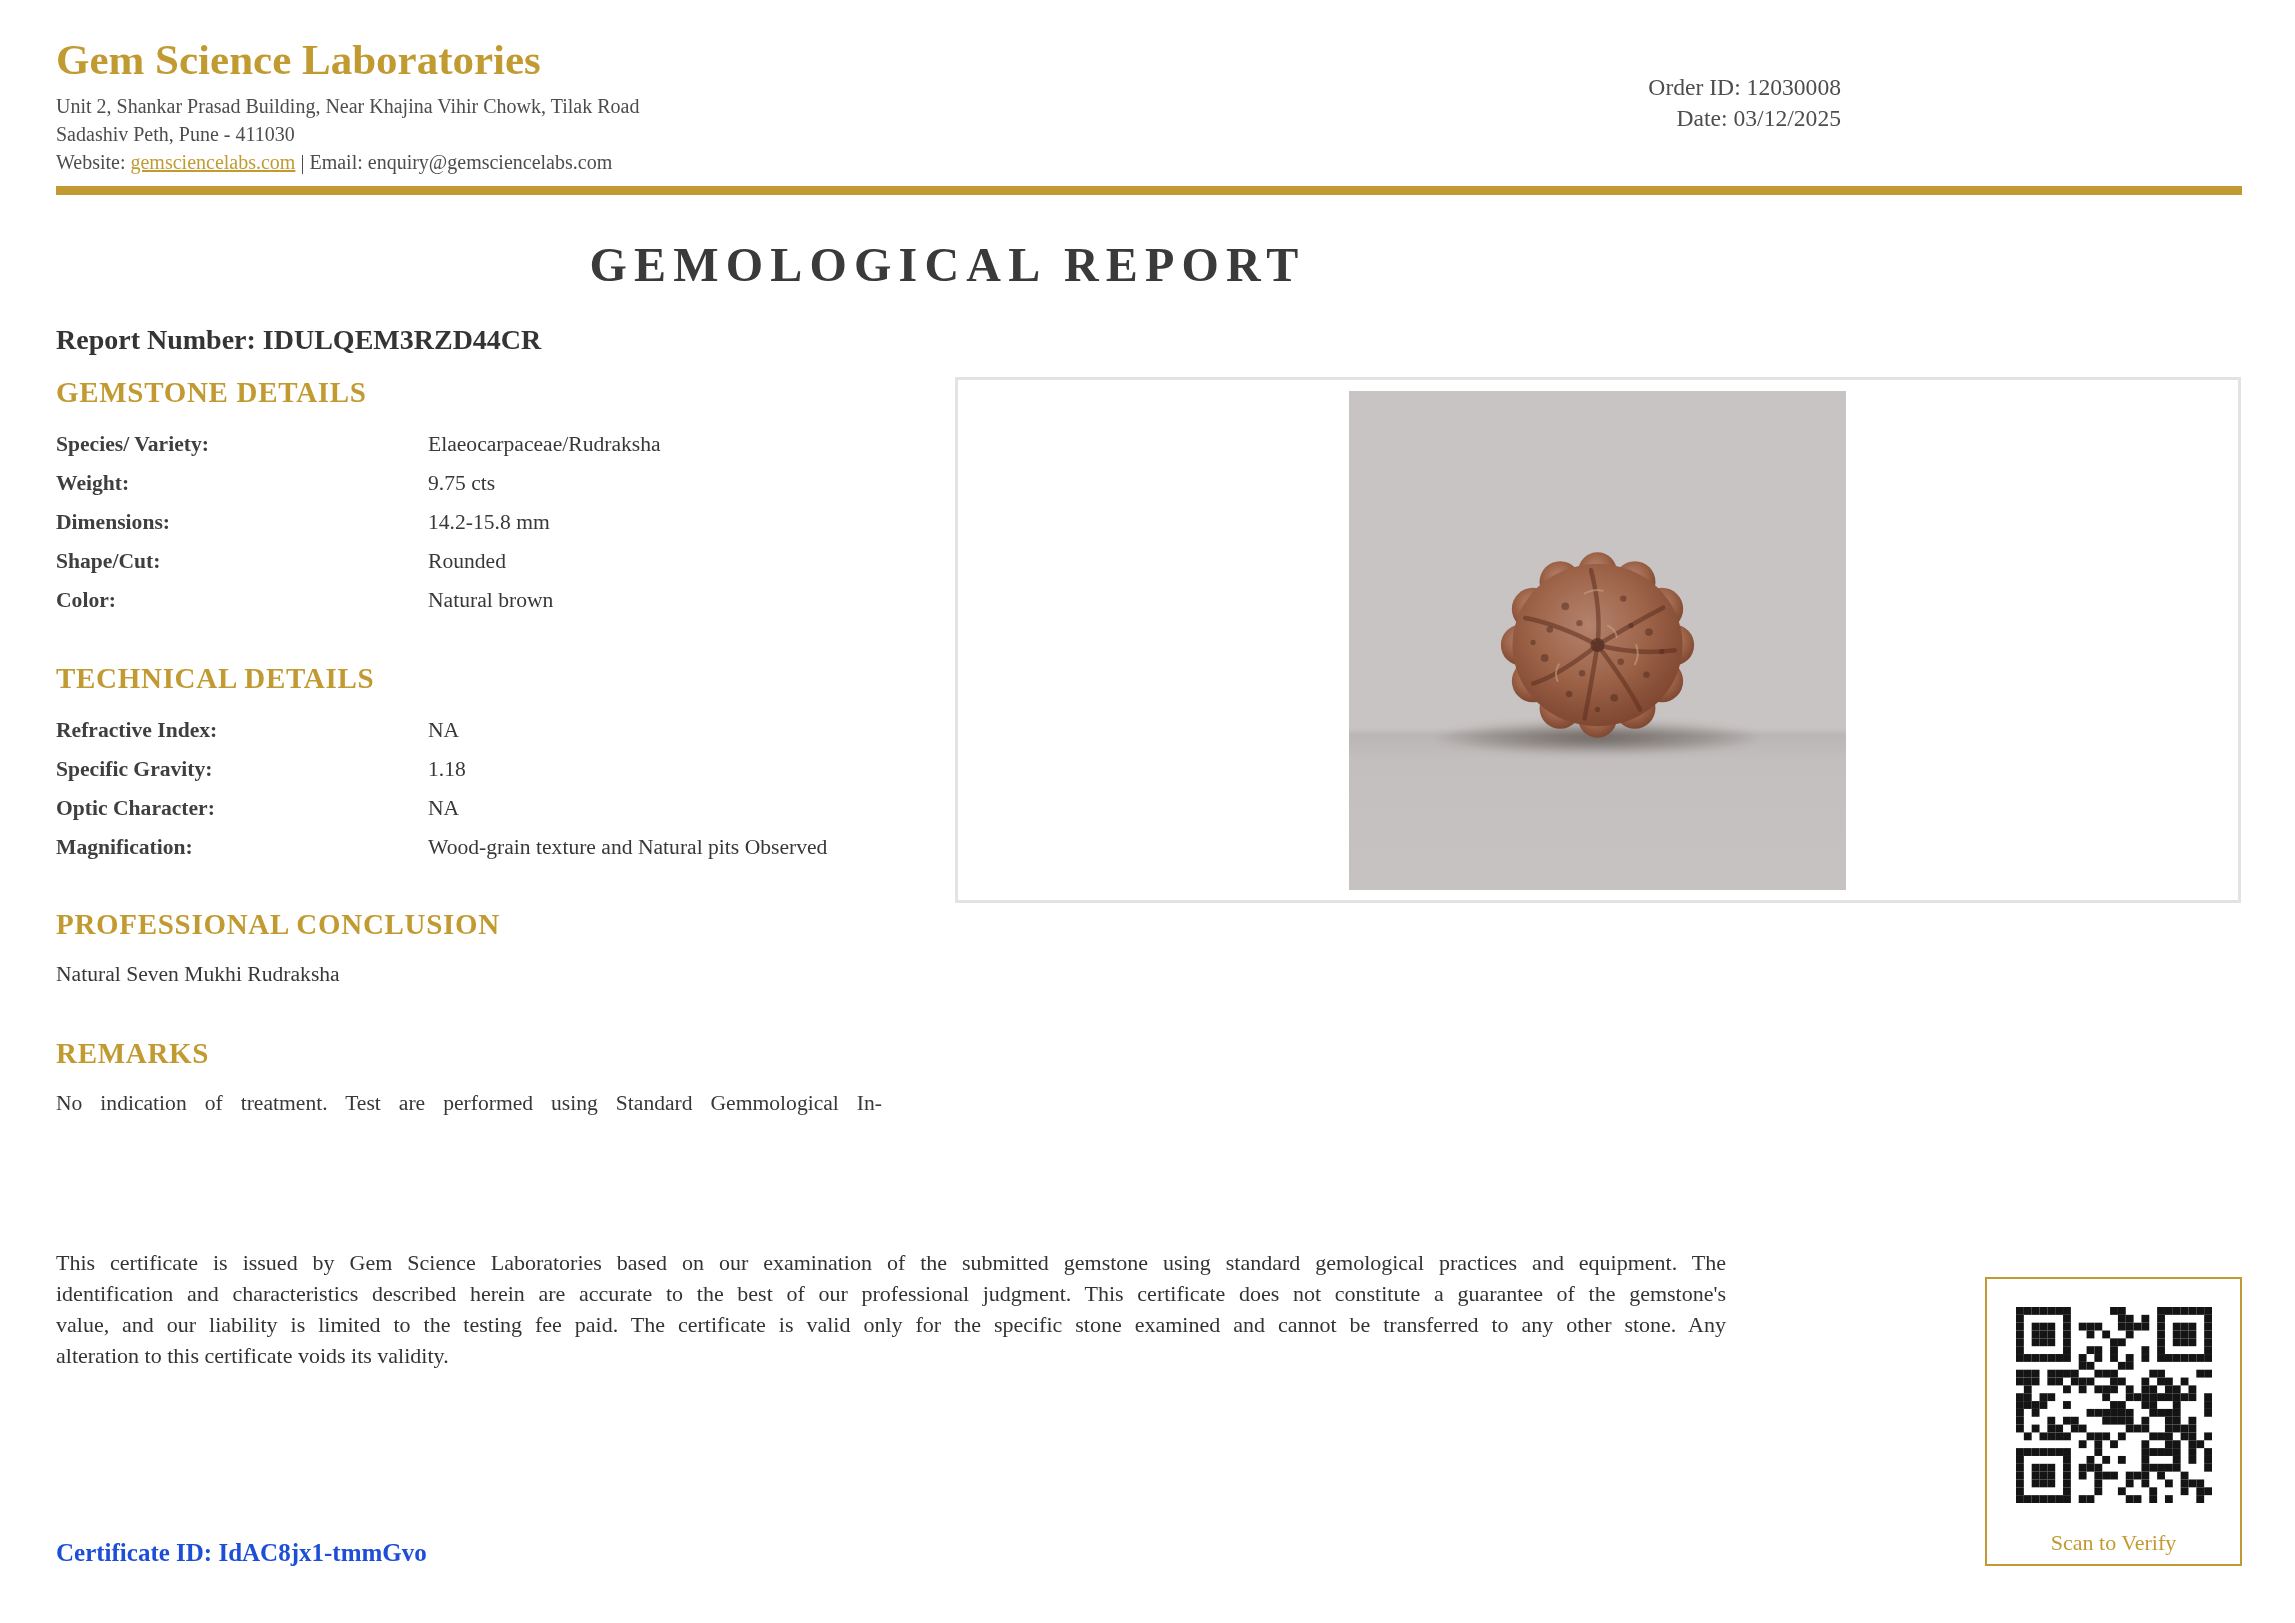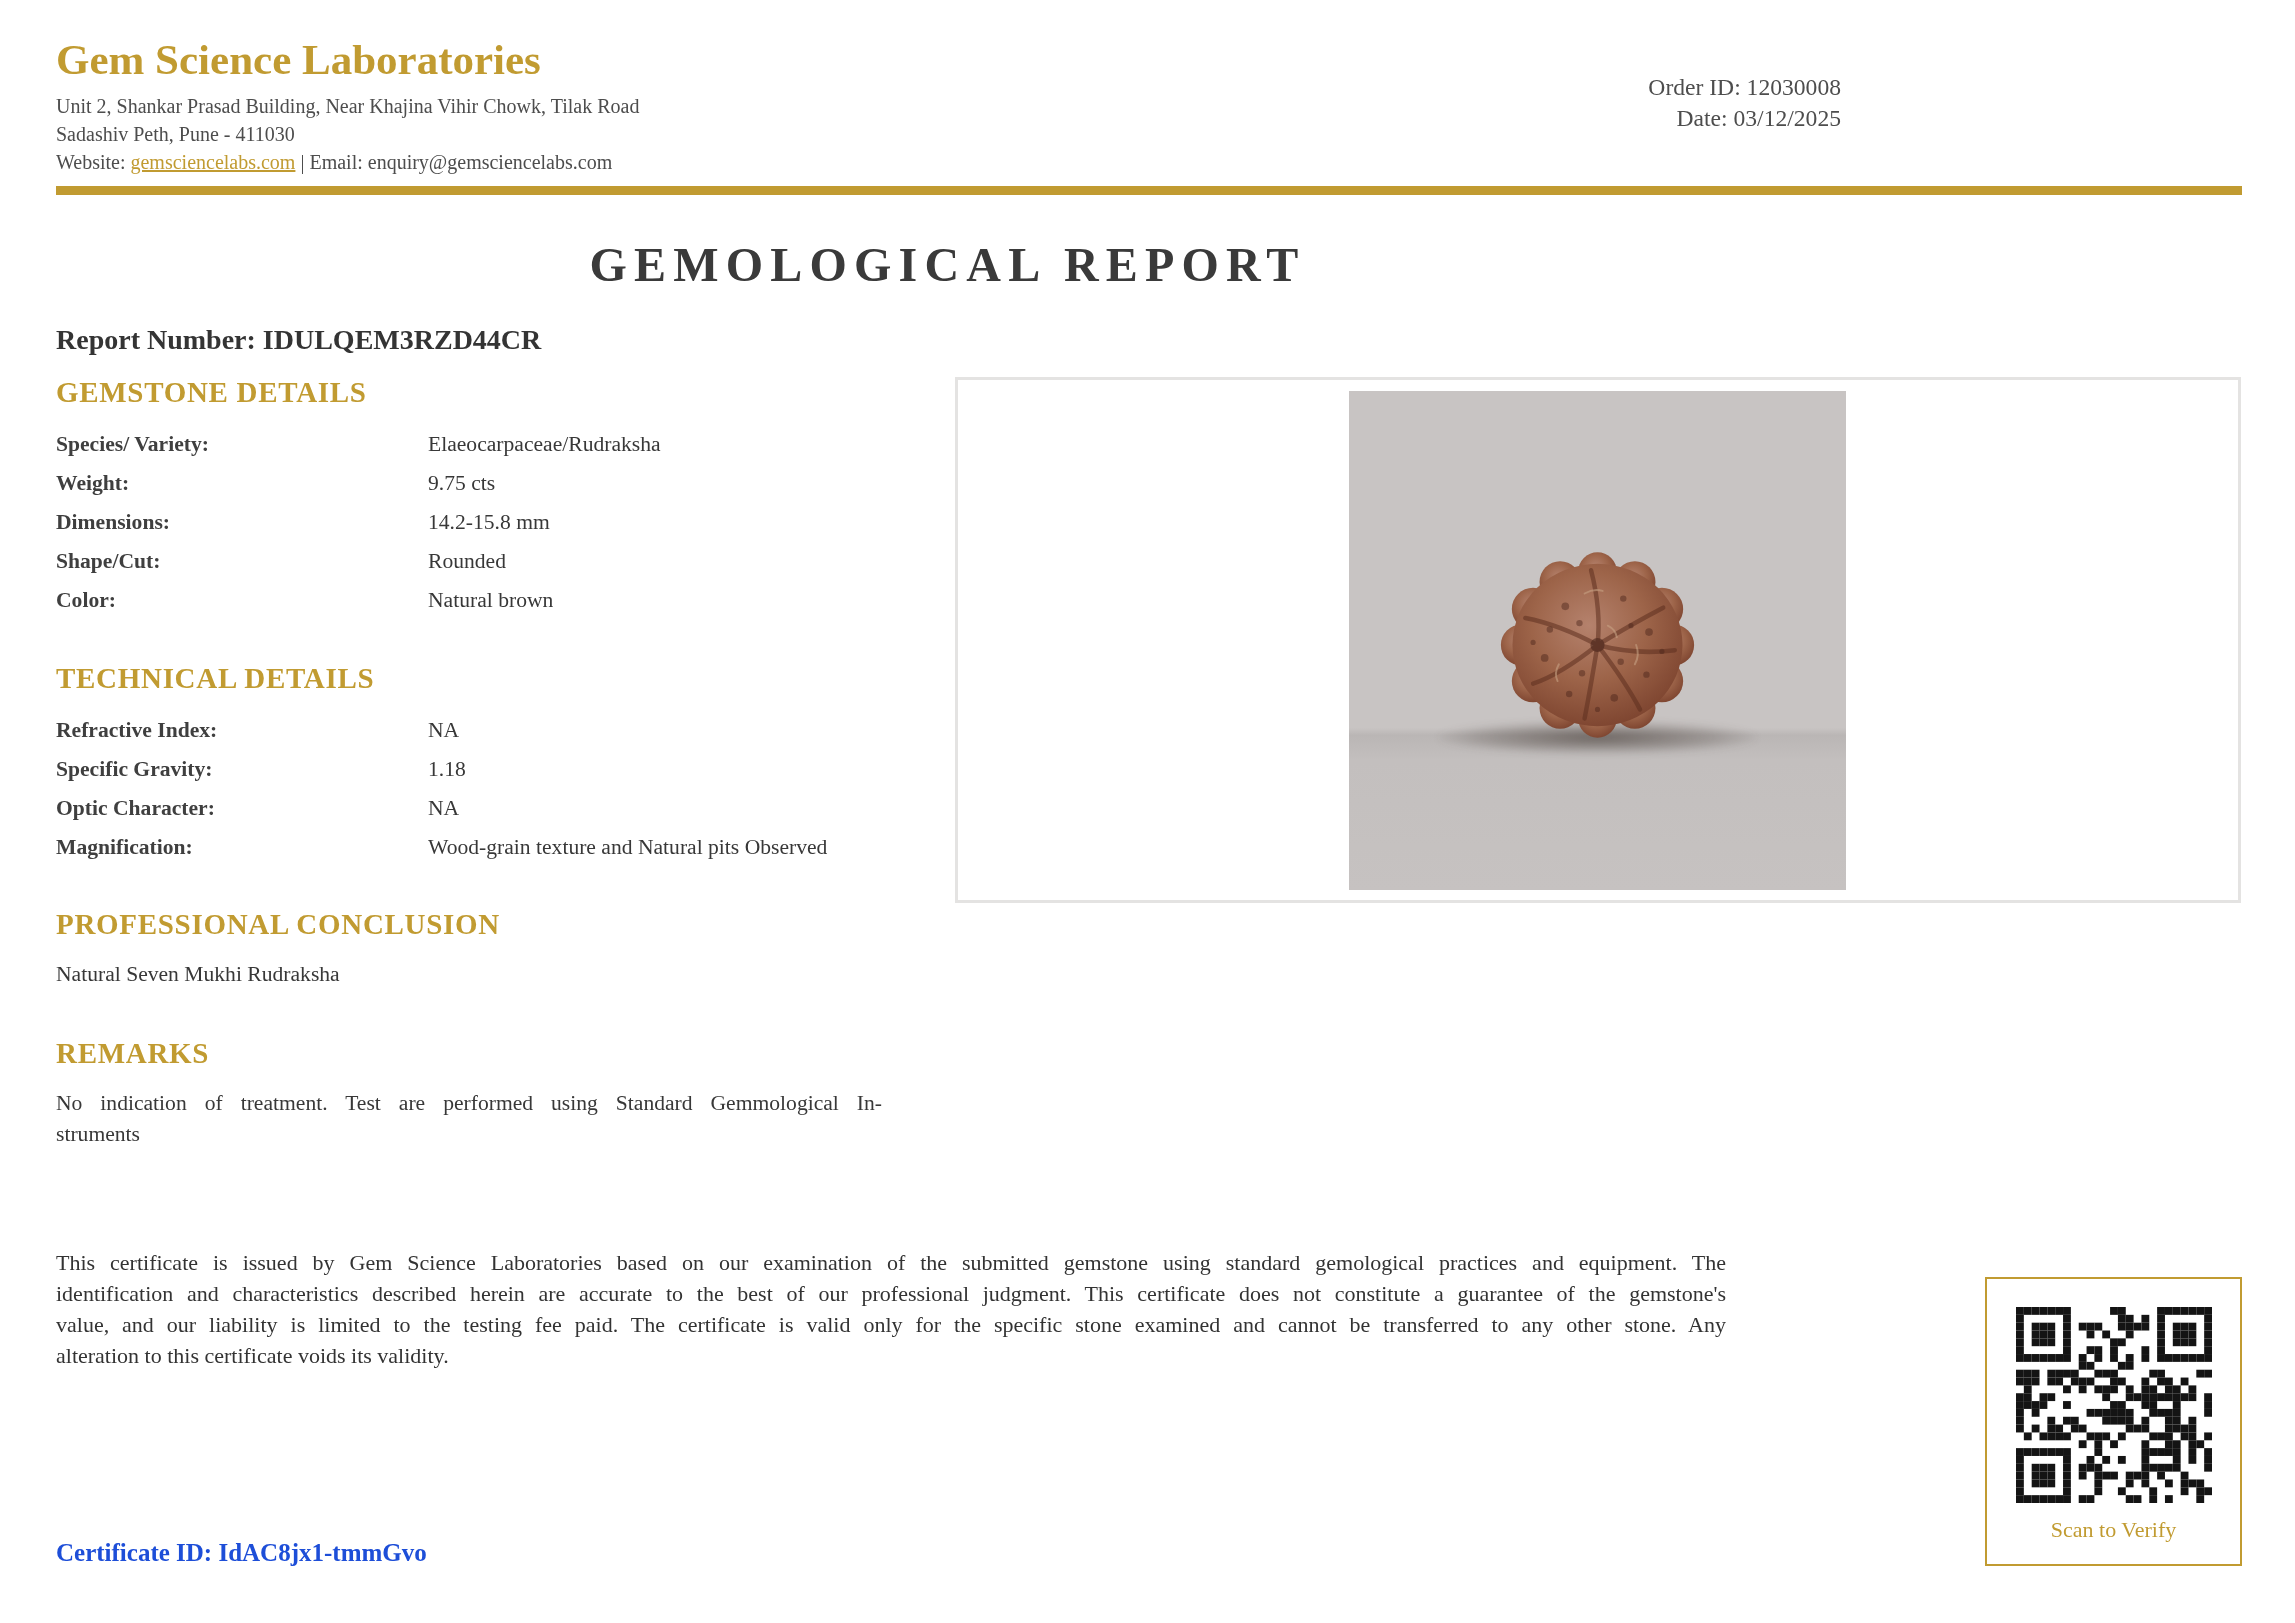--- a/index.html
+++ b/index.html
@@ -47,21 +47,21 @@
   .photo{position:absolute; left:1349px; top:391px; width:497px; height:499px;
          background:linear-gradient(180deg,#c8c4c3 0%, #c8c4c3 67.5%, #bab6b5 69%, #c3bfbe 74%, #c6c2c1 100%);}
   .bead-shadow{position:absolute; left:88px; top:330px; width:321px; height:33px; border-radius:50%;
          background:radial-gradient(ellipse at center, rgba(45,34,28,.55) 0%, rgba(45,34,28,.20) 52%, rgba(45,34,28,0) 74%);
          filter:blur(3.9px);}
   .bead-svg{position:absolute; left:139px; top:157px; width:219px; height:194px;}
 
   
   .qr-box{position:absolute; left:1985px; top:1277px; width:257px; height:289px; border:2.6px solid var(--gold); background:#fff; text-align:center;}
   .qr-svg{margin-top:27.5px; width:196px; height:196px; display:inline-block;}
-  .qr-caption{margin-top:12px; font-size:22px; color:var(--gold);}
+  .qr-caption{margin-top:25px; font-size:22px; color:var(--gold);}
 </style>
 </head>
 <body>
 
 <div class="page">
 
   <div class="lab-name">Gem Science Laboratories</div>
   <div class="addr addr1">Unit 2, Shankar Prasad Building, Near Khajina Vihir Chowk, Tilak Road</div>
   <div class="addr addr2">Sadashiv Peth, Pune - 411030</div>
   <div class="addr contact">
@@ -122,21 +122,20 @@
       <span class="val">Wood-grain texture and Natural pits Observed</span>
     </div>
   </div>
 
   <div class="section-heading h-conc">PROFESSIONAL CONCLUSION</div>
   <div class="conclusion-text">Natural Seven Mukhi Rudraksha</div>
 
   <div class="section-heading h-rem">REMARKS</div>
   <div class="remarks-text">
     <div class="jline">No indication of treatment. Test are performed using Standard Gemmological In-</div>
-    <div>struments</div>
   </div>
 
   <div class="disclaimer">
     <div class="jline">This certificate is issued by Gem Science Laboratories based on our examination of the submitted gemstone using standard gemological practices and equipment. The</div>
     <div class="jline">identification and characteristics described herein are accurate to the best of our professional judgment. This certificate does not constitute a guarantee of the gemstone's</div>
     <div class="jline">value, and our liability is limited to the testing fee paid. The certificate is valid only for the specific stone examined and cannot be transferred to any other stone. Any</div>
     <div>alteration to this certificate voids its validity.</div>
   </div>
 
   <div class="certificate-id">

